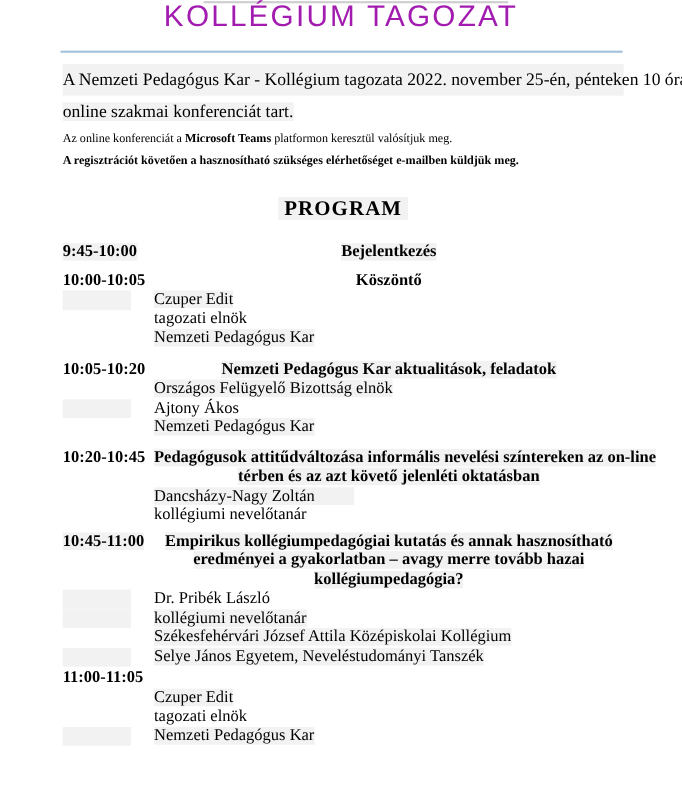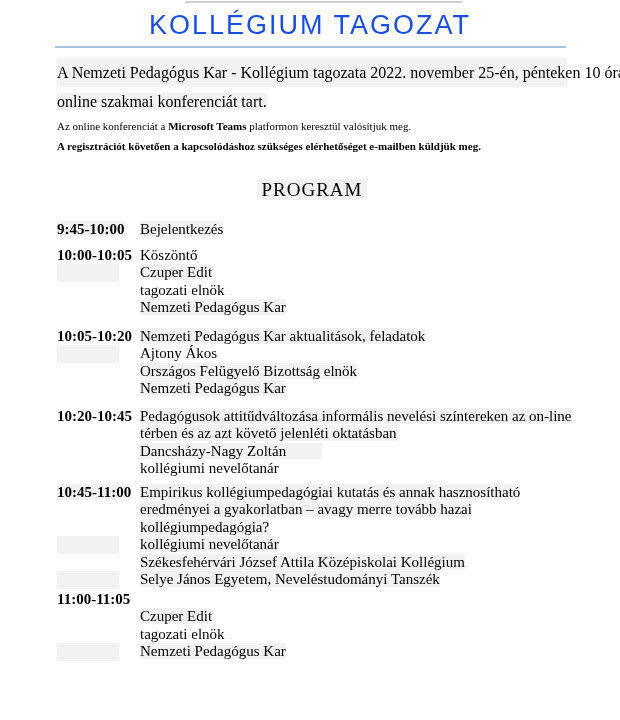--- a/index.html
+++ b/index.html
@@ -1,65 +1,65 @@
 <!DOCTYPE html>
 <html><head>
 <meta charset="utf-8">
 <style>
   html,body{margin:0;padding:0;background:#ffffff;}
   .doc{position:relative;width:620px;height:720px;background:#fff;overflow:hidden;
        font-family:"Liberation Serif",serif;color:#000;}
   .top-rule{position:absolute;top:1px;left:185px;width:277px;height:2px;background:#cfcfcf;}
-  .page-title{position:absolute;top:10px;left:0;width:100%;text-align:center;
+  .page-title{position:absolute;top:0;left:0;width:100%;text-align:center;
        font-family:"Liberation Sans",sans-serif;font-weight:400;font-size:27px;
-       letter-spacing:2px;color:#1d4ed8;}
+       letter-spacing:2px;color:#a21caf;}
   .blue-rule{position:absolute;top:46px;left:55px;width:511px;height:2px;background:#a5c3dd;}
   .content{position:absolute;left:57px;top:58px;width:510px;}
   .hl{background:#f2f2f2;}
   .p1{font-size:16px;line-height:29px;}
   .p1 .pline{white-space:nowrap;}
   .p2,.p3{font-size:11px;line-height:20px;}
   .p3{font-weight:bold;}
   .b{font-weight:bold;}
-  .program-heading{margin-top:24px;text-align:center;font-size:19px;font-weight:normal;
+  .program-heading{margin-top:24px;text-align:center;font-size:19px;font-weight:bold;
        letter-spacing:1px;line-height:19px;}
   .program-heading span{padding:0 5px;}
   .sched{margin-top:22px;font-size:15px;line-height:17.5px;}
   .row{margin-top:16px;}
   .row + .row{margin-top:8px;}
   .row.m11{margin-top:11px;}
   .row.m10{margin-top:10px;}
   .row.m6{margin-top:6px;}
   .row.m2{margin-top:2px;}
   .line{display:flex;}
   .tcell{width:83px;flex:none;font-weight:bold;}
   .tcell.hl{background:linear-gradient(to right,#f2f2f2 62px,rgba(0,0,0,0) 62px);}
   .tx{flex:1;}
-  .tline{font-weight:normal;}
+  .tline{font-weight:bold;text-align:center;}
   .pad-r{padding-right:36px;}
   .nw{white-space:nowrap;}
 </style>
 </head>
 <body>
 
 <div class="doc">
   <div class="top-rule"></div>
   <div class="page-title">KOLLÉGIUM TAGOZAT</div>
   <div class="blue-rule"></div>
 
   <div class="content">
 
     <div class="p1">
       <div class="pline hl">A Nemzeti Pedagógus Kar - Kollégium tagozata 2022. november 25-én, pénteken 10 órától</div>
       <div class="pline"><span class="hl">online szakmai konferenciát tart.</span></div>
     </div>
 
     <div class="p2"><span>Az online konferenciát a </span><span class="b">Microsoft Teams</span><span> platformon keresztül valósítjuk meg.</span></div>
 
-    <div class="p3">A regisztrációt követően a kapcsolódáshoz szükséges elérhetőséget e-mailben küldjük meg.</div>
+    <div class="p3">A regisztrációt követően a hasznosítható szükséges elérhetőséget e-mailben küldjük meg.</div>
 
     <div class="program-heading"><span class="hl">PROGRAM</span></div>
 
     <div class="sched">
 
       <div class="row">
         <div class="line">
           <div class="tcell"><span class="hl">9:45-10:00</span></div>
           <div class="tx tline"><span class="hl">Bejelentkezés</span></div>
         </div>
@@ -83,26 +83,26 @@
           <div class="tx"><span class="hl">Nemzeti Pedagógus Kar</span></div>
         </div>
       </div>
 
       <div class="row m11">
         <div class="line">
           <div class="tcell">10:05-10:20</div>
           <div class="tx tline"><span class="hl">Nemzeti Pedagógus Kar aktualitások, feladatok</span></div>
         </div>
         <div class="line">
+          <div class="tcell"></div>
+          <div class="tx"><span class="hl">Országos Felügyelő Bizottság elnök</span></div>
+        </div>
+        <div class="line">
           <div class="tcell hl"></div>
           <div class="tx">Ajtony Ákos</div>
-        </div>
-        <div class="line">
-          <div class="tcell"></div>
-          <div class="tx"><span class="hl">Országos Felügyelő Bizottság elnök</span></div>
         </div>
         <div class="line">
           <div class="tcell"></div>
           <div class="tx"><span class="hl">Nemzeti Pedagógus Kar</span></div>
         </div>
       </div>
 
       <div class="row m10">
         <div class="line">
           <div class="tcell">10:20-10:45</div>
@@ -130,20 +130,24 @@
         <div class="line">
           <div class="tcell"></div>
           <div class="tx tline"><span class="hl">eredményei a gyakorlatban – avagy merre tovább hazai</span></div>
         </div>
         <div class="line">
           <div class="tcell"></div>
           <div class="tx tline"><span class="hl">kollégiumpedagógia?</span></div>
         </div>
         <div class="line">
           <div class="tcell hl"></div>
+          <div class="tx">Dr. Pribék László</div>
+        </div>
+        <div class="line">
+          <div class="tcell hl"></div>
           <div class="tx"><span class="hl">kollégiumi nevelőtanár</span></div>
         </div>
         <div class="line">
           <div class="tcell"></div>
           <div class="tx"><span class="hl">Székesfehérvári József Attila Középiskolai Kollégium</span></div>
         </div>
         <div class="line">
           <div class="tcell hl"></div>
         </div>
         <div class="line">

